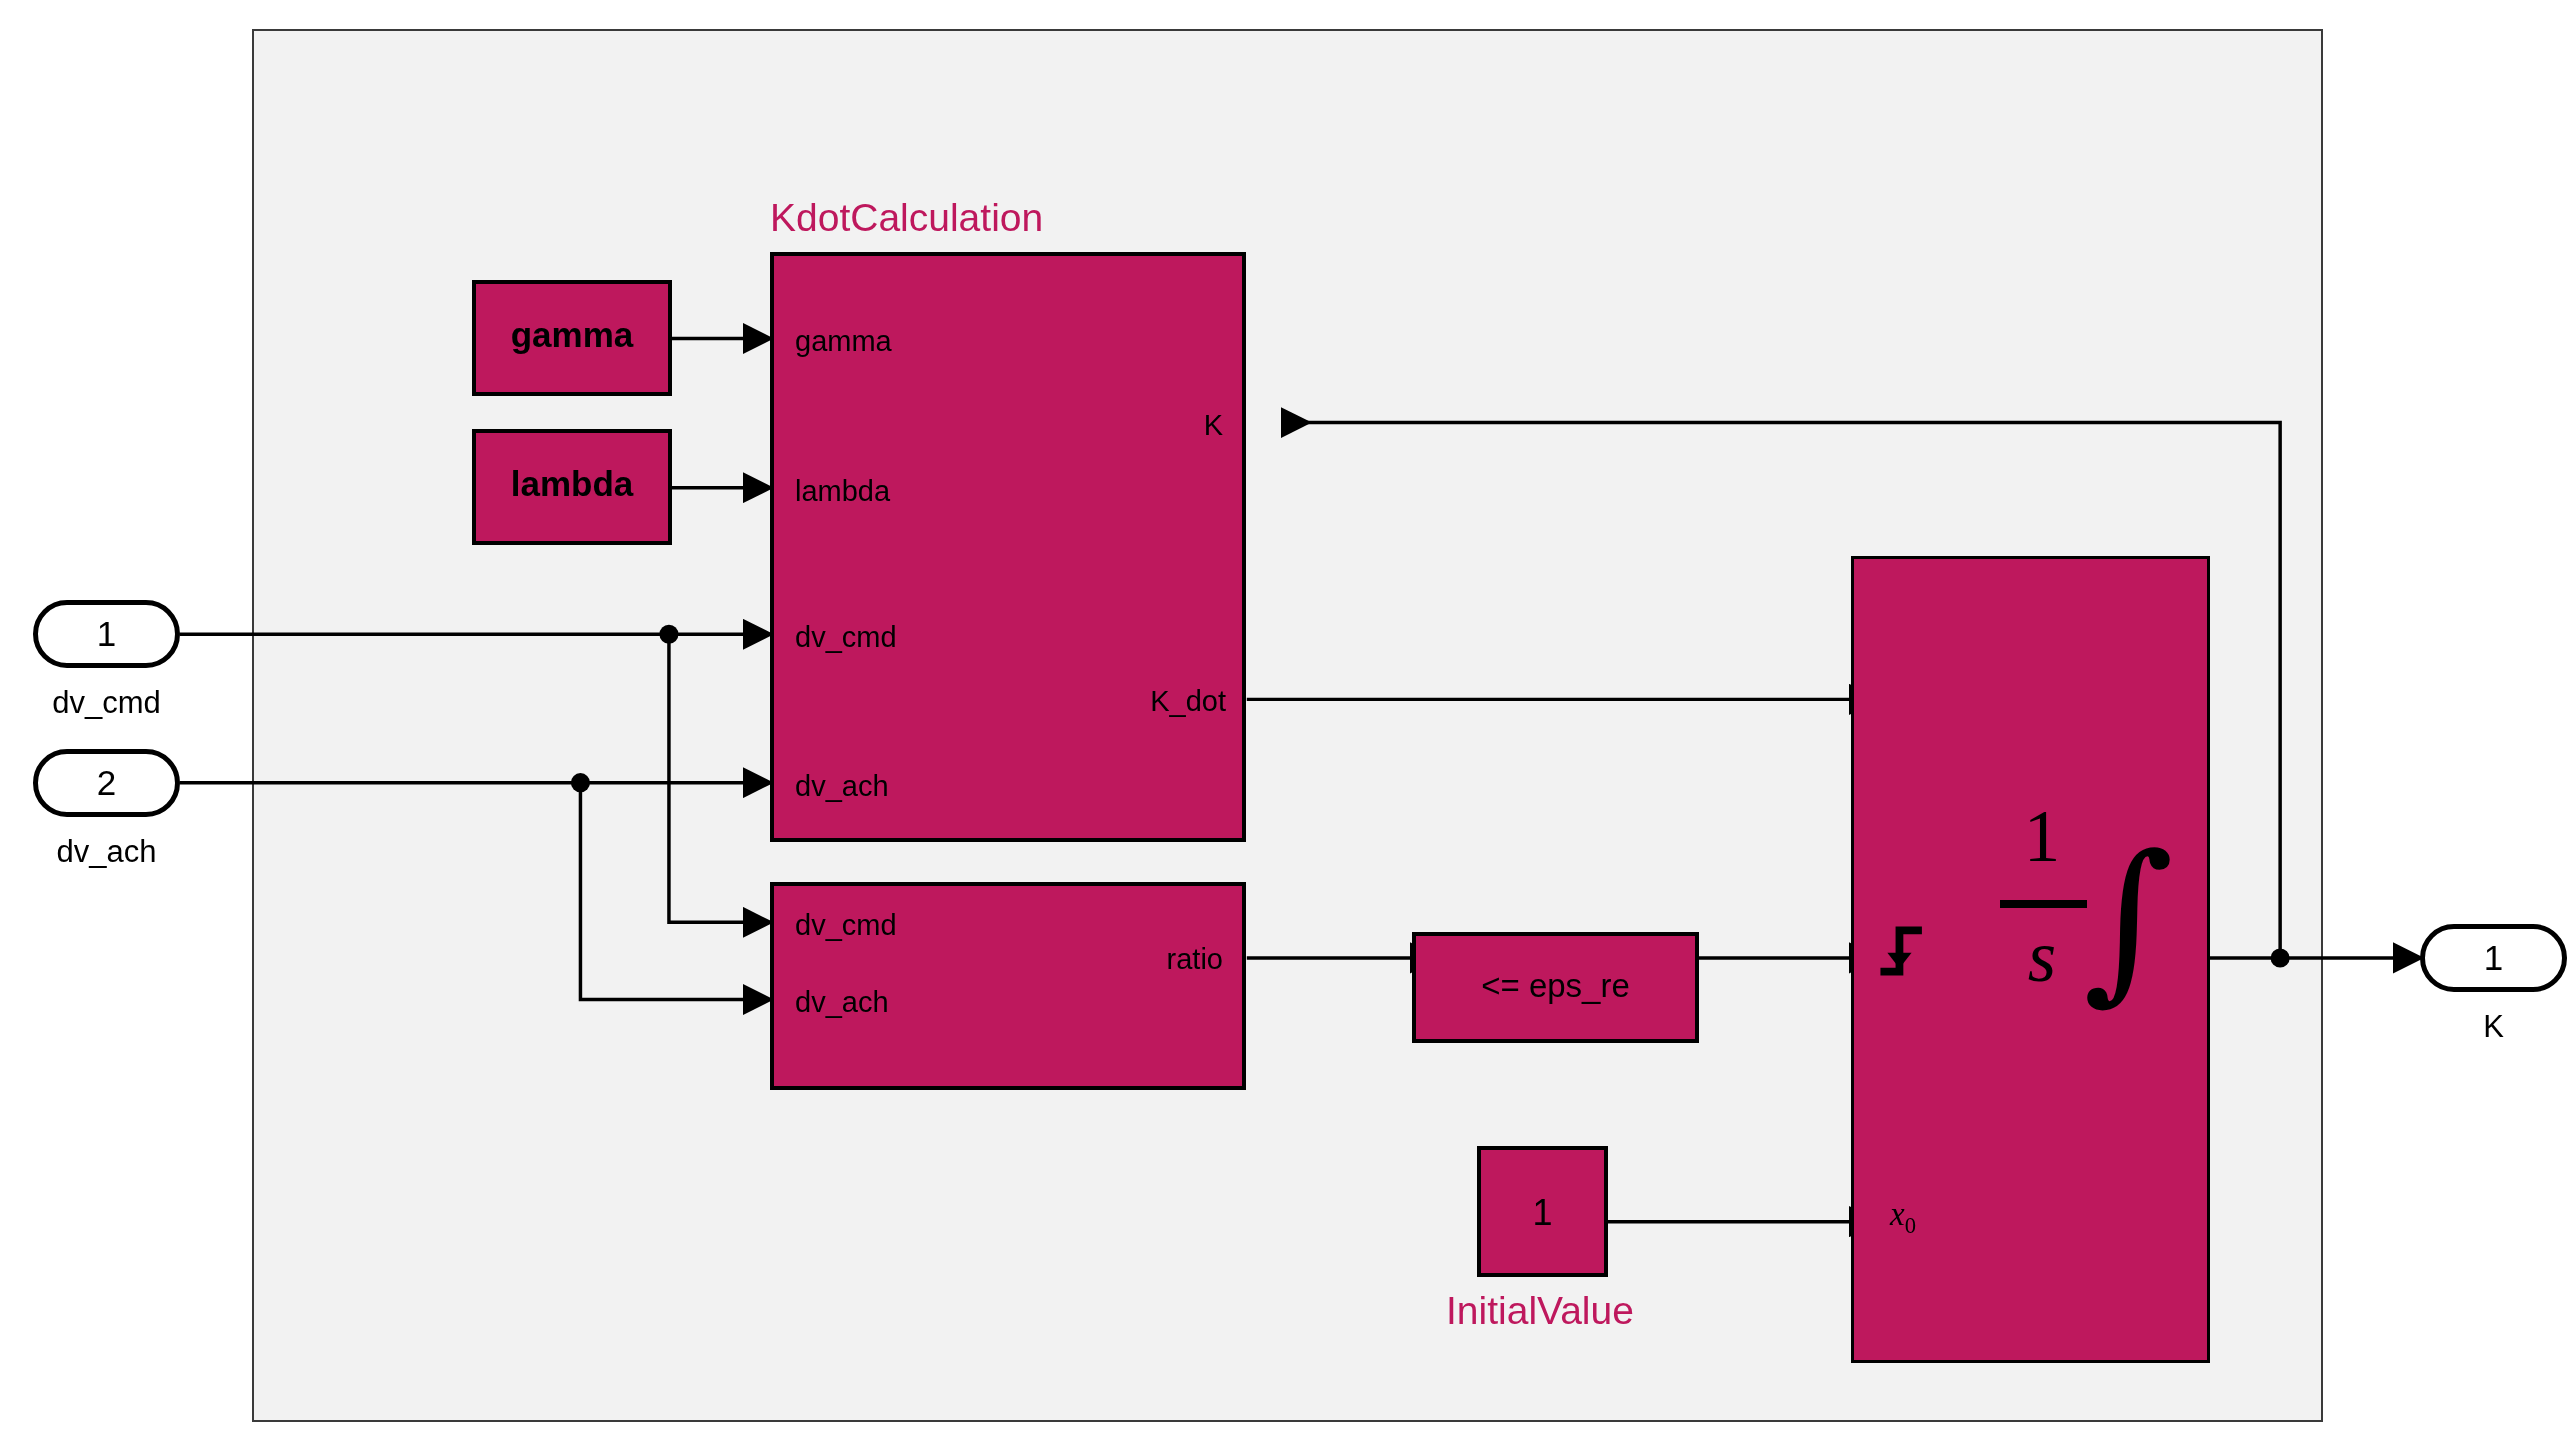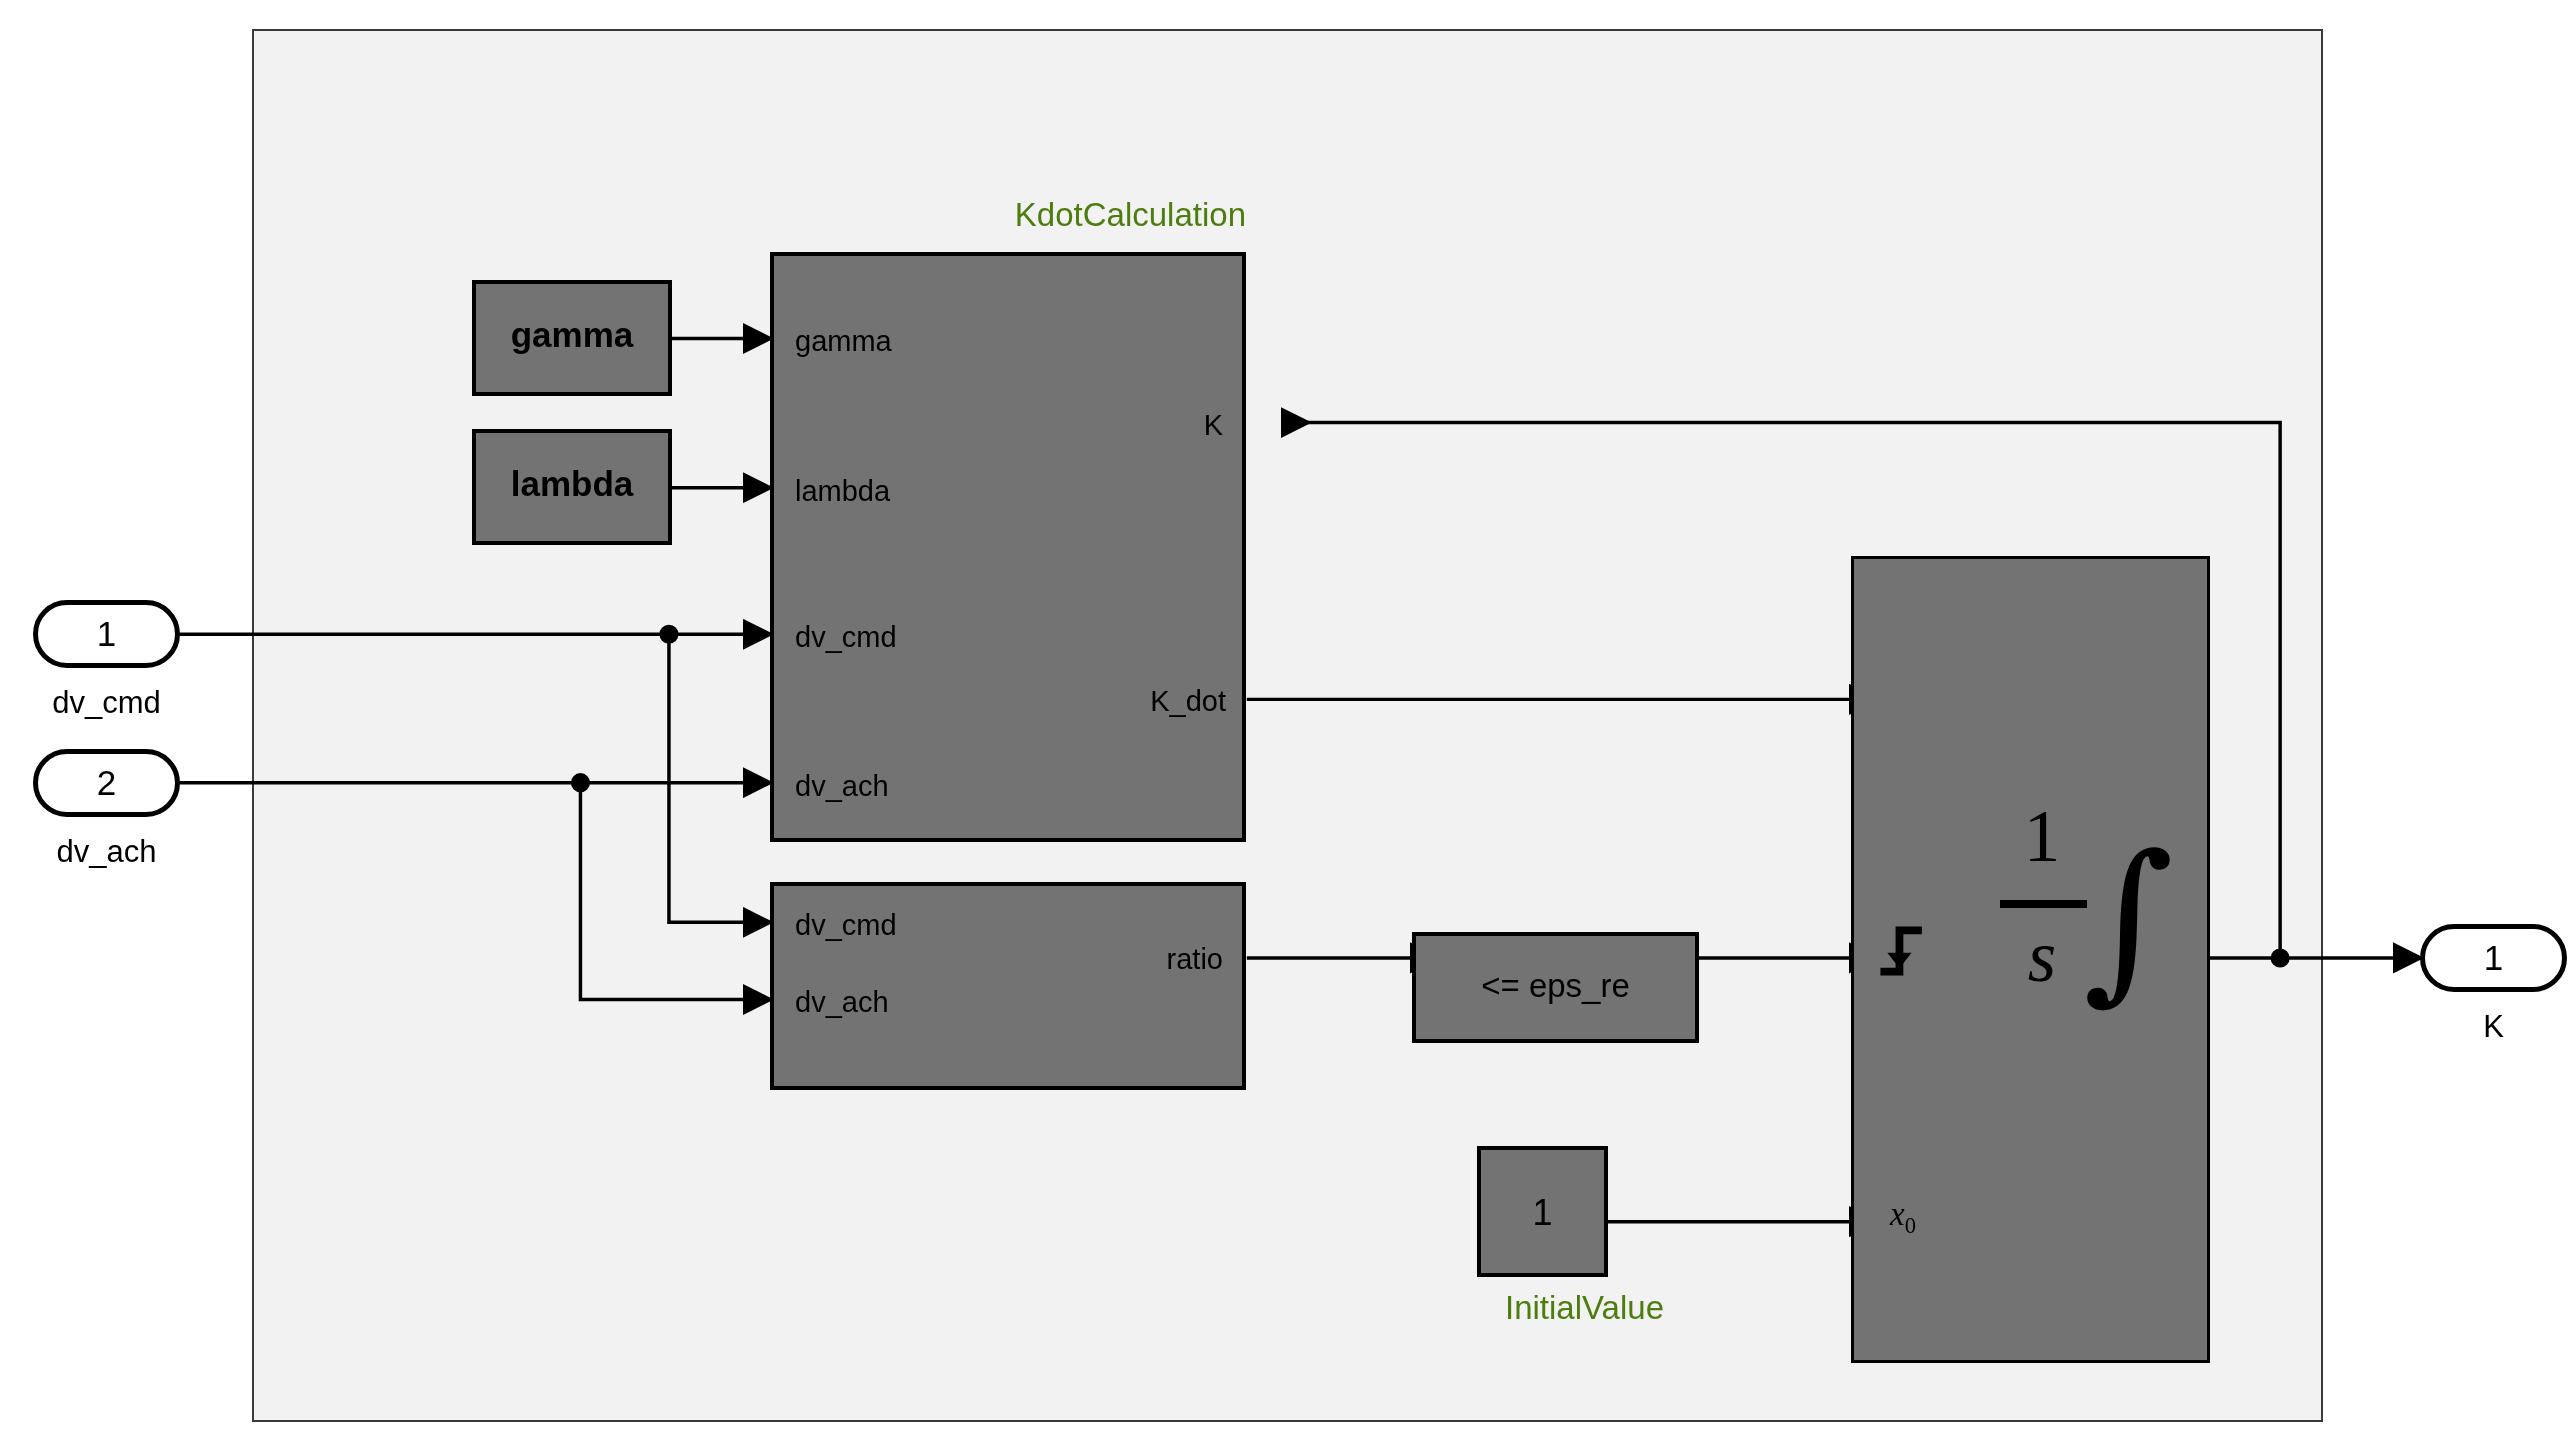--- a/index.html
+++ b/index.html
@@ -33,32 +33,32 @@
   #subsystem-title {
     left: 274px; top: 36px;
     font-size: 38px;
     color: #595959;
     white-space: nowrap;
     letter-spacing: 0px;
   }
 
   
   .sl-block {
-    background: #737373;
+    background: #be185d;
     border: 4.3px solid #000000;
     box-sizing: border-box;
     text-decoration: underline;
   }
   .sl-block.thin { border-width: 3.5px; }
 
   .block-caption {
-    font-size: 33px;
-    color: #4d7c0f;
-    white-space: nowrap;
-    text-align: right;
+    font-size: 39px;
+    color: #be185d;
+    white-space: nowrap;
+    text-align: left;
   }
 
   .port-label {
     font-size: 29px;
     color: #000;
     white-space: nowrap;
   }
   .port-label.right { text-align: right; }
 
   .const-text {

